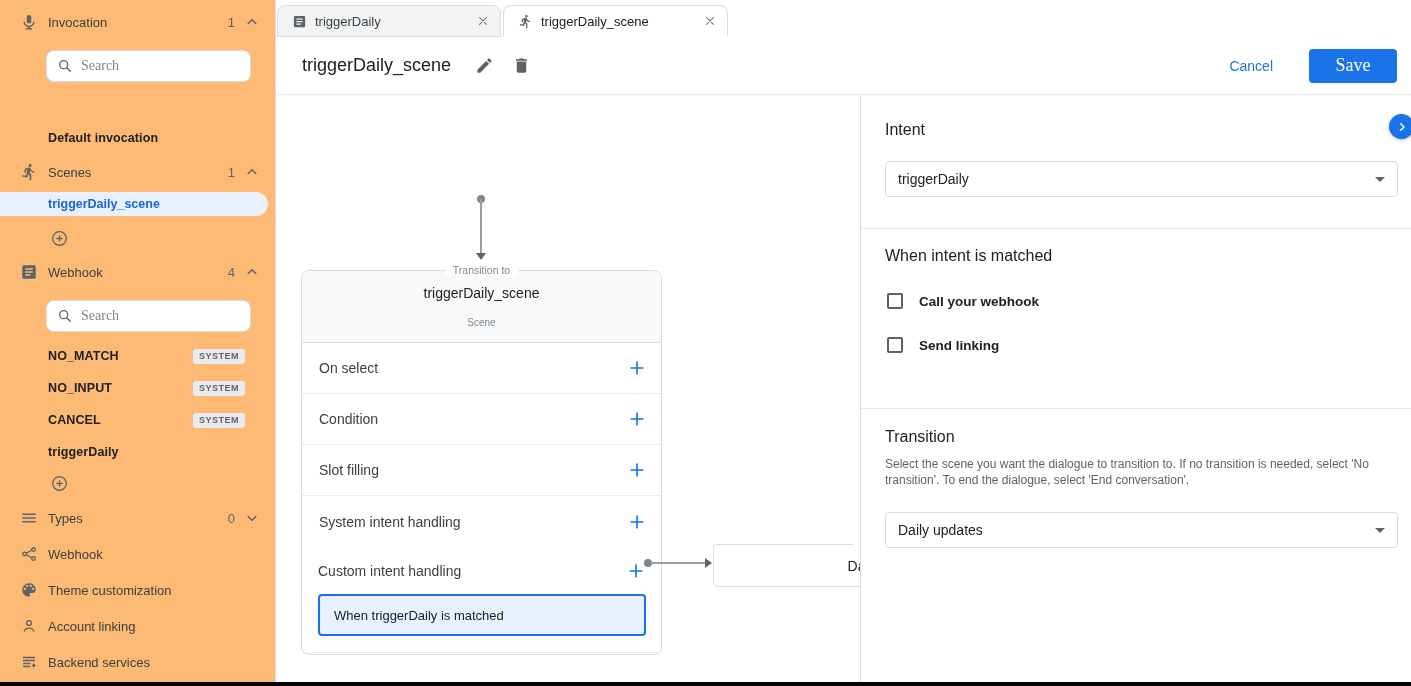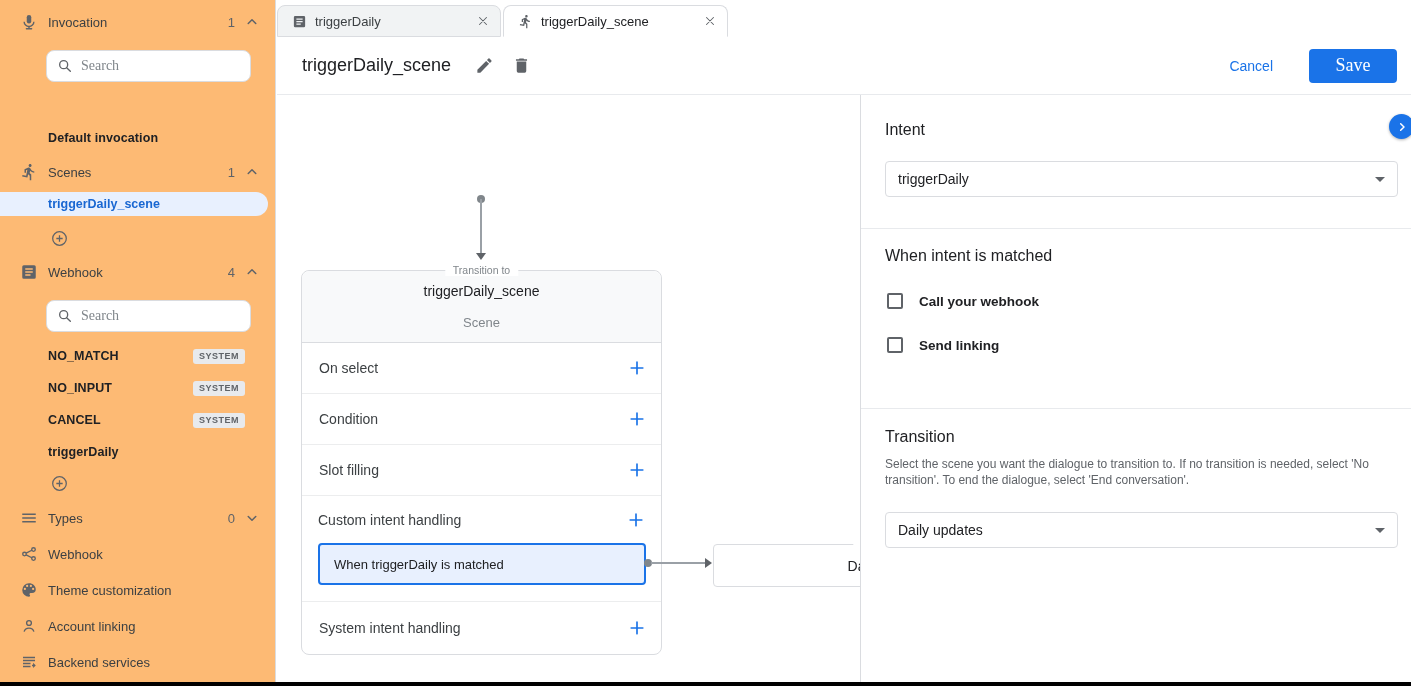--- a/index.html
+++ b/index.html
@@ -68,21 +68,21 @@
                 border-left:5px solid transparent; border-right:5px solid transparent; border-top:7px solid #5f6368; }
   .hline { position:absolute; left:374px; top:467px; width:54px; height:2px; background:#9aa0a6; }
   .arrow-right { position:absolute; left:428px; top:463px; width:0; height:0;
                  border-top:5px solid transparent; border-bottom:5px solid transparent; border-left:7px solid #5f6368; }
 
   .scene-card { position:absolute; left:24px; top:175px; width:361px; height:385px; background:#fff;
                 border:1px solid var(--border,#dadce0); border-radius:8px; }
   .card-head { height:72px; background:#f8f9fa; border-bottom:1px solid var(--border,#dadce0);
                border-radius:8px 8px 0 0; display:flex; flex-direction:column; align-items:center; justify-content:center; }
   .card-title { font-size:14px; color:#202124; }
-  .card-sub { font-size:13px; color:#80868b; margin-top:16px; }
+  .card-sub { font-size:10px; color:#80868b; margin-top:16px; }
   .card-row { display:flex; align-items:center; height:51px; padding:0 14px 0 17px; border-bottom:1px solid #ecedee; }
   .rlabel { font-size:14px; color:#3c4043; }
   .plus-btn { margin-left:auto; width:20px; height:20px; color:var(--accent,#1a73e8); cursor:pointer; flex:none; }
   .card-row.tall { height:auto; display:block; padding:0 15px 16px 16px; }
   .row-top { display:flex; align-items:center; height:47px; }
   .matched { height:42px; border:2px solid var(--accent,#1a73e8); background:var(--matched-bg,#e8f0fe);
              border-radius:4px; display:flex; align-items:center; padding:0 14px; font-size:13px;
              color:#202124; cursor:pointer; }
   .card-row.last { border-bottom:none; }
 
@@ -240,34 +240,34 @@
         <svg class="plus-btn">
             <use href="#i-plus"></use>
           </svg>
       </div>
       <div class="card-row">
         <span class="rlabel">Slot filling</span>
         <svg class="plus-btn">
             <use href="#i-plus"></use>
           </svg>
       </div>
+      <div class="card-row last">
+        <span class="rlabel">System intent handling</span>
+        <svg class="plus-btn">
+            <use href="#i-plus"></use>
+          </svg>
+      </div>
       <div class="card-row tall">
         <div class="row-top">
           <span class="rlabel">Custom intent handling</span>
           <svg class="plus-btn">
               <use href="#i-plus"></use>
             </svg>
         </div>
         <div class="matched">When triggerDaily is matched</div>
-      </div>
-      <div class="card-row last">
-        <span class="rlabel">System intent handling</span>
-        <svg class="plus-btn">
-            <use href="#i-plus"></use>
-          </svg>
       </div>
     </div>
 
     <div class="dot" style="left:367px; top:464px;"></div>
     <div class="hline"></div>
     <div class="arrow-right"></div>
 
     <div class="node next-node">
       <span class="legend">Transition to</span>
       <span class="node-content">Daily updates</span>

